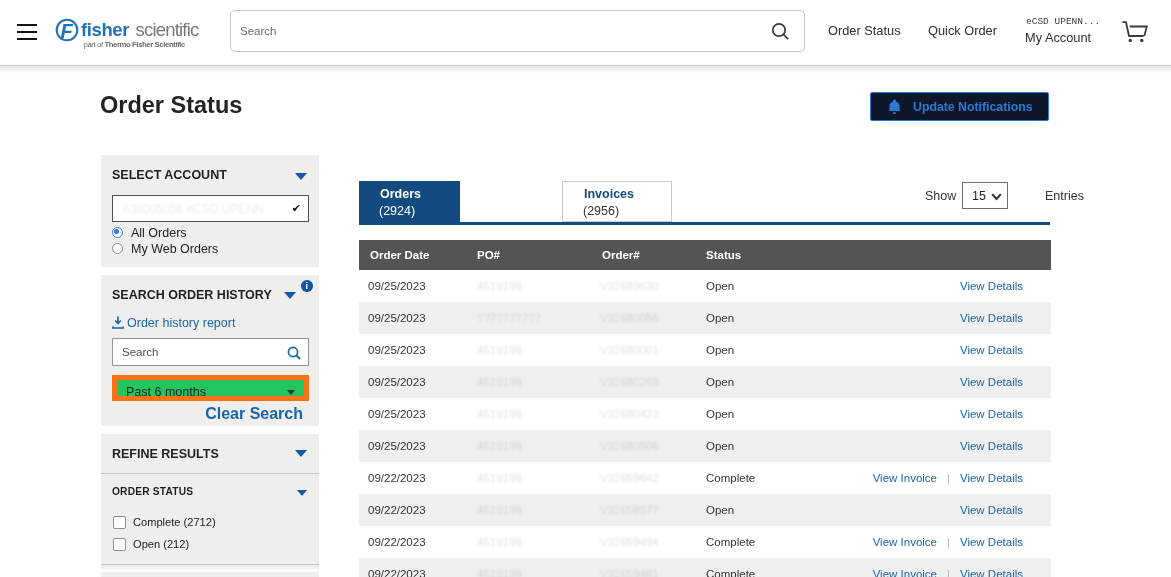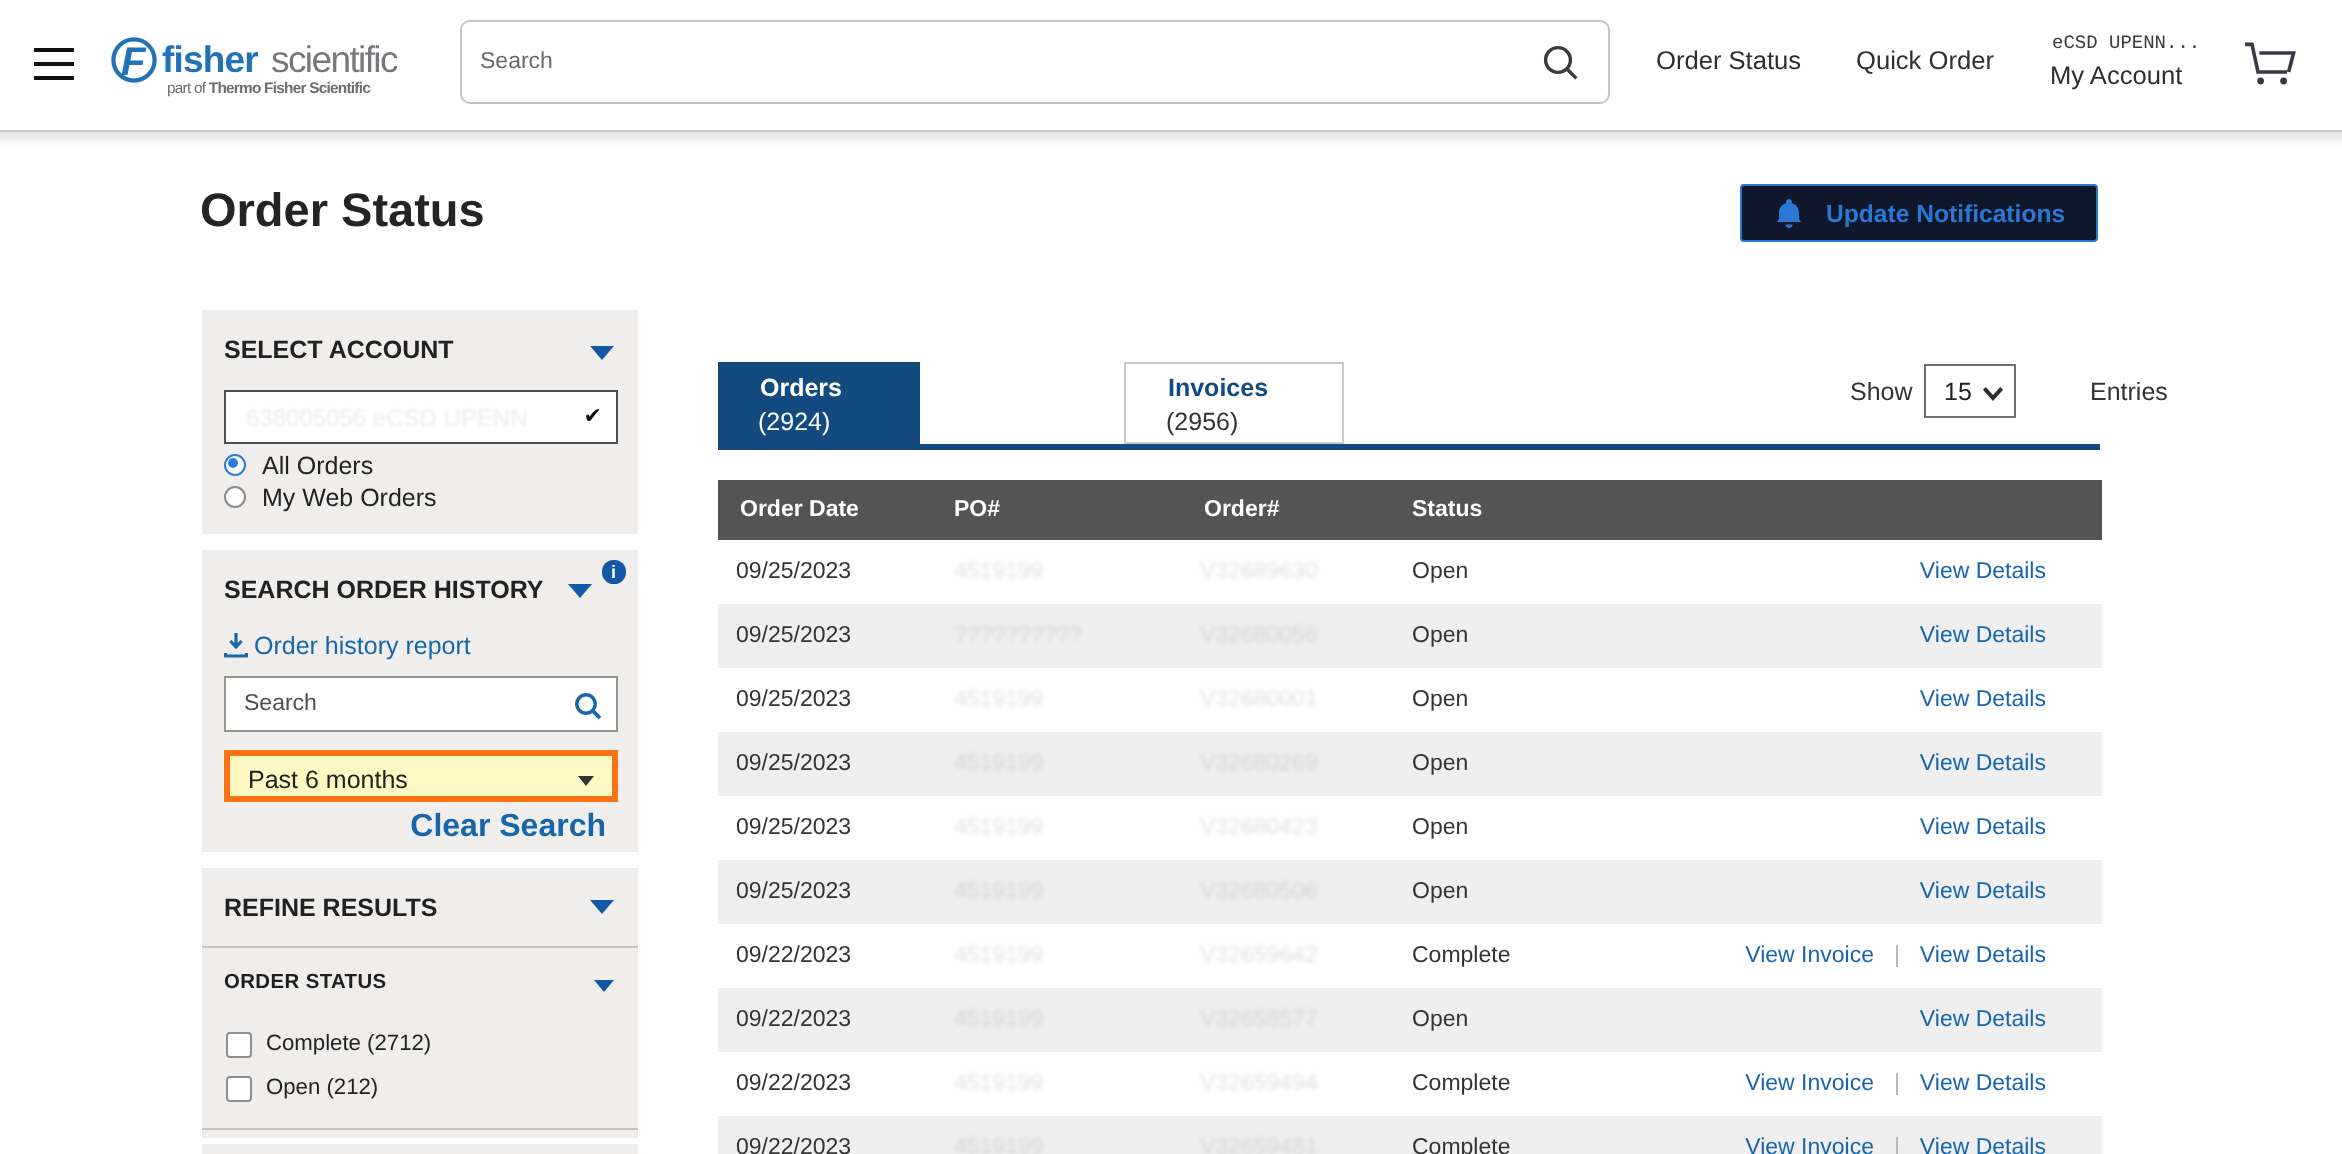--- a/index.html
+++ b/index.html
@@ -32,21 +32,21 @@
 .radio { position:absolute; left:11px; width:11px; height:11px; border-radius:50%; background:#fff; }
 .radio.on { border:1.6px solid #2b7ce0; }
 .radio.on::after { content:""; position:absolute; left:1.4px; top:1.4px; width:5px; height:5px; border-radius:50%; background:#2b7ce0; }
 .radio.off { border:1.4px solid #8a8a8a; }
 .rlabel { position:absolute; left:30px; font-size:12.5px; color:#222; }
 #infoicon { position:absolute; left:200px; top:5px; width:11.5px; height:11.5px; border-radius:50%; background:#1358a5; }
 #infoicon::after { content:"i"; position:absolute; left:50%; top:50%; transform:translate(-50%,-52%); color:#fff; font-size:9px; font-weight:bold; }
 #dlink { position:absolute; left:26px; top:41px; font-size:12.5px; color:#1766a9; }
 #sinput { position:absolute; left:11px; top:63px; width:197px; height:28px; background:#fff; border:1px solid #979590; }
 #sinput span { position:absolute; left:9px; top:13px; transform:translateY(-50%); font-size:11.5px; color:#4f4f4f; }
-#pselect { position:absolute; left:11px; top:100px; width:197px; height:26px; background:#fef9c3; border:3px solid #f97316; }
+#pselect { position:absolute; left:11px; top:100px; width:197px; height:26px; background:#22c55e; border:5px solid #f97316; }
 #pselect span { position:absolute; left:9px; top:12px; transform:translateY(-50%); font-size:12.5px; color:#222; }
 #pselect .dcaret { position:absolute; right:9px; top:10px; width:0; height:0; border-left:4.5px solid transparent; border-right:4.5px solid transparent; border-top:5.5px solid #333; }
 #clearsearch { position:absolute; right:16px; top:130px; font-size:16px; font-weight:bold; color:#1766a9; }
 .sepline { position:absolute; left:0; width:218px; height:1px; background:#c7c5c2; }
 .phead2 { position:absolute; left:11px; top:52px; font-size:10.2px; font-weight:bold; color:#1f1f1f; letter-spacing:0.2px; }
 .cbox { position:absolute; left:12px; width:13px; height:13px; background:#fff; border:1px solid #8f8f8f; border-radius:2px; }
 .clabel { position:absolute; left:32px; font-size:11.1px; color:#222; }
 
 
 .tab { position:absolute; top:181px; height:41px; }

